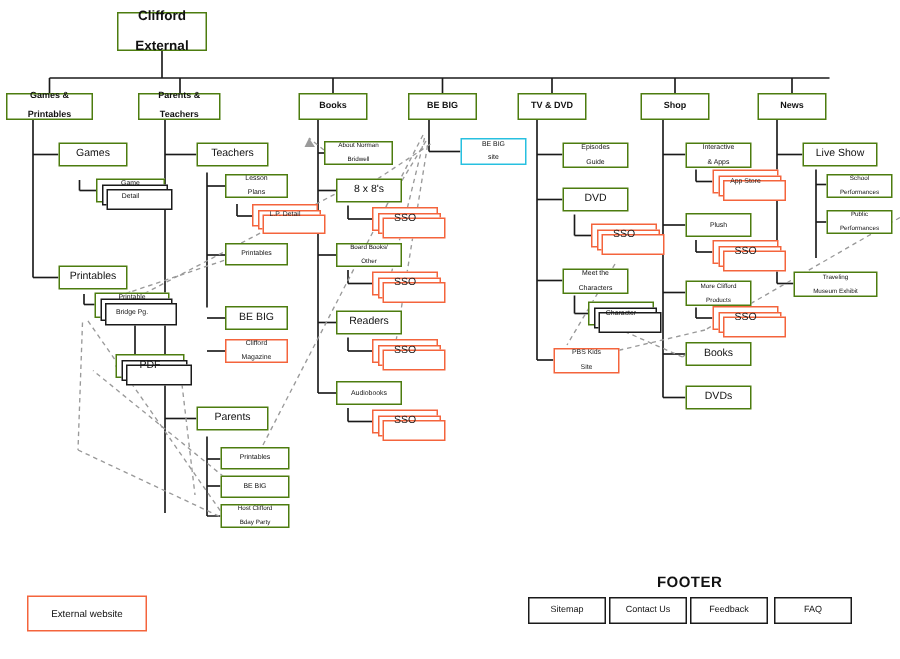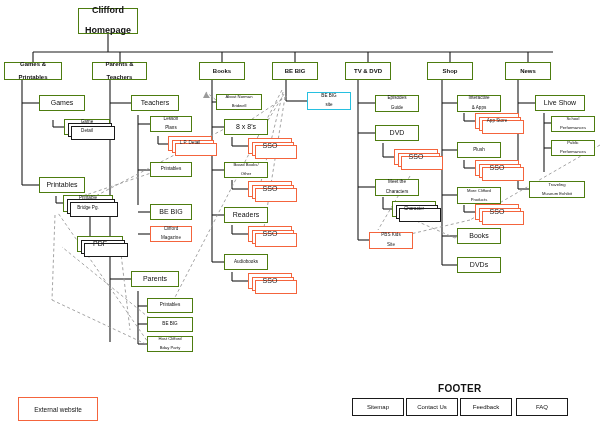--- a/index.html
+++ b/index.html
@@ -180,21 +180,21 @@
 
     <g fill="#9a9a9a">
       <polygon points="80,197 87,194 84,201"></polygon>
       <polygon points="88,200 95,197 92,204"></polygon>
       <polygon points="206,92 210,98 203,98"></polygon>
       <polygon points="463,232 468,236 462,238"></polygon>
     </g>
   </svg>
 
   <div class="node root" style="left:78px;top:8px;width:60px;height:26px;">
-    <span><span>Clifford</span><br><span>Homepage</span></span>
+    <span><span>Clifford</span><br><span>External</span></span>
   </div>
 
   <div class="node lvl1" style="left:4px;top:62px;width:58px;height:18px;">
     <span><span>Games &amp;</span><br><span>Printables</span></span>
   </div>
   <div class="node lvl2" style="left:39px;top:95px;width:46px;height:16px;">
     <span>Games</span>
   </div>
   <div class="node tiny stack" style="left:64px;top:119px;width:46px;height:16px;">
     <span><span>Game</span><br><span>Detail</span></span>

